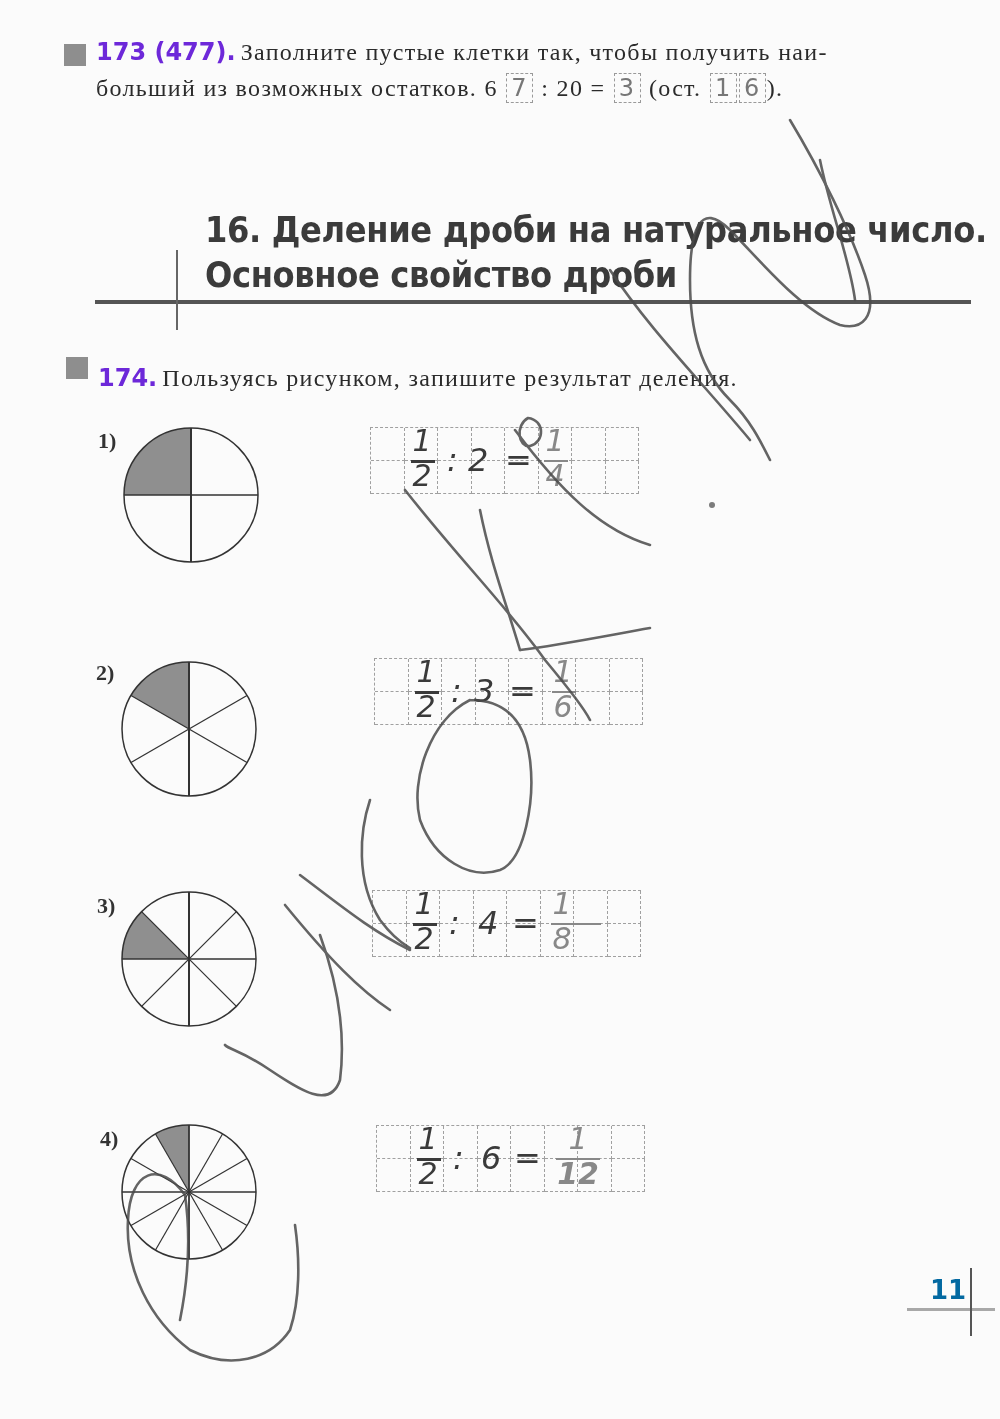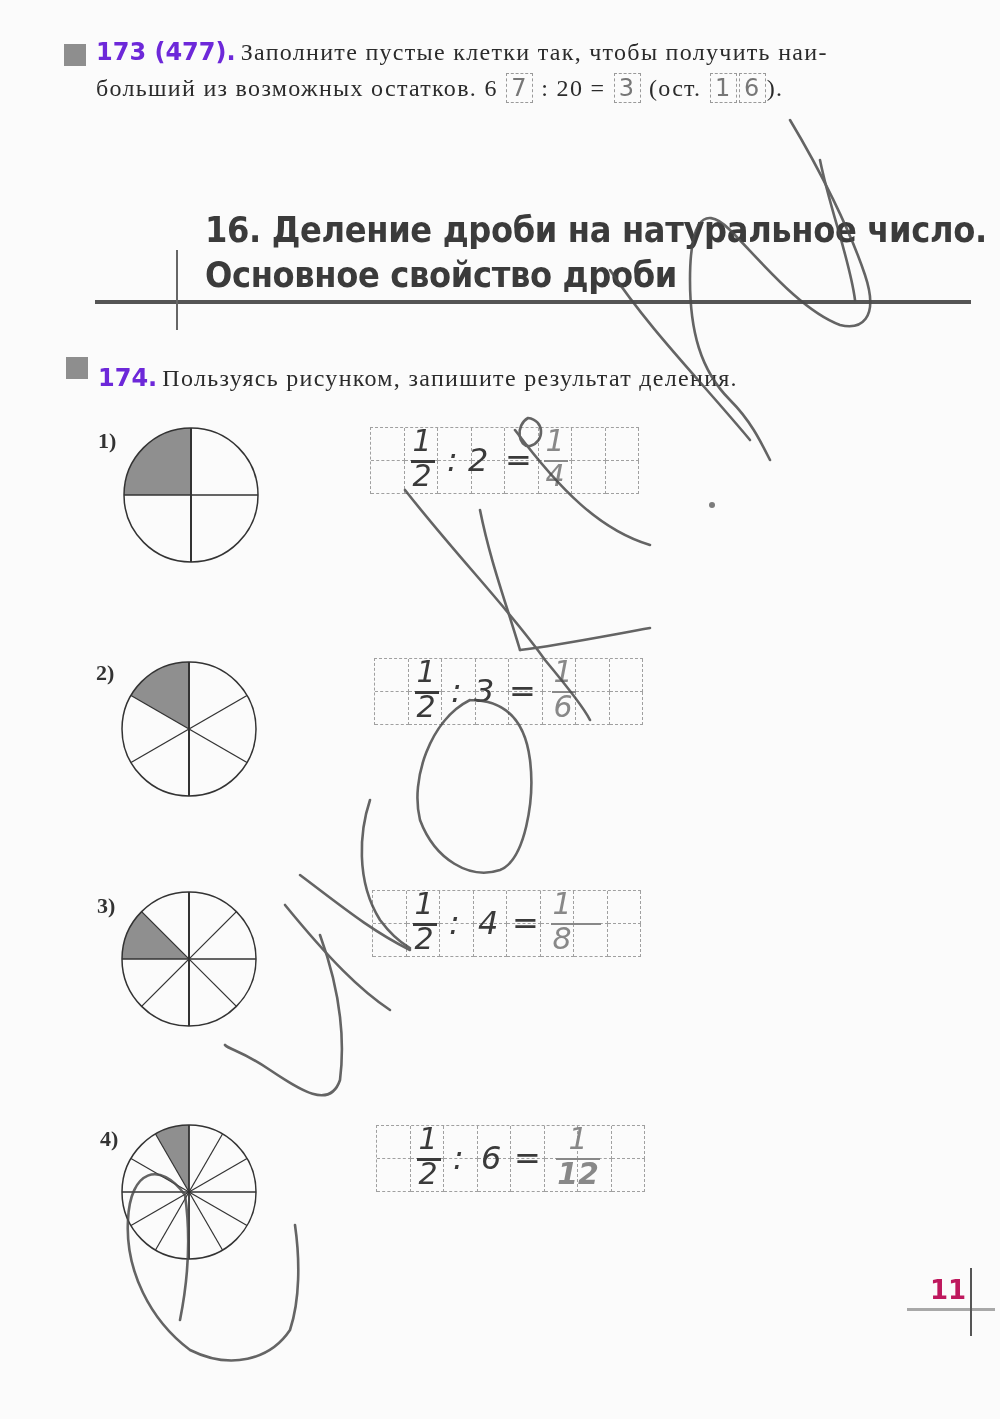--- a/index.html
+++ b/index.html
@@ -29,21 +29,21 @@
     .item-label { position: absolute; font-family: "Liberation Serif", "DejaVu Serif", serif; font-weight: bold; font-size: 22px; color: #333; }
     .grid { position: absolute; display: grid; grid-template-columns: repeat(8, 33.5px); grid-template-rows: repeat(2, 33px); border-top: 1px dashed #a0a0a0; border-left: 1px dashed #a0a0a0; }
     .grid > div { border-right: 1px dashed #a0a0a0; border-bottom: 1px dashed #a0a0a0; }
     .eq { position: absolute; height: 66px; }
     .frac { position: absolute; width: 30px; text-align: center; font-family: "DejaVu Sans", sans-serif; font-style: italic; color: #3a3a3a; font-size: 30px; }
     .frac .n { position: absolute; left: 0; width: 30px; top: -4px; }
     .frac .bar { position: absolute; left: 4px; width: 24px; top: 33px; height: 3px; background: #3a3a3a; }
     .frac .d { position: absolute; left: 0; width: 30px; top: 31px; }
     .op { position: absolute; font-family: "DejaVu Sans", sans-serif; font-style: italic; font-size: 32px; color: #3a3a3a; top: 14px; }
     .hand { color: #888; font-family: "DejaVu Sans", sans-serif; font-style: italic; font-size: 30px; }
-    .page-num { position: absolute; left: 930px; top: 1275px; font-family: "DejaVu Sans", sans-serif; font-weight: bold; font-size: 26px; color: #be185d; }
+    .page-num { position: absolute; left: 930px; top: 1275px; font-family: "DejaVu Sans", sans-serif; font-weight: bold; font-size: 26px; color: #0369a1; }
     .page-rule { position: absolute; left: 907px; top: 1308px; width: 88px; height: 3px; background: #a8a8a8; }
     .page-vert { position: absolute; left: 970px; top: 1268px; width: 1.5px; height: 68px; background: #555; }
     svg.overlay { position: absolute; left: 0; top: 0; pointer-events: none; }
   </style>
 </head>
 <body>
 
 <div class="ex-marker" style="left:64px; top:44px;"></div>
 <div class="line" style="left:96px; top:38px;">
   <span class="ex-num">173 (477).</span>

